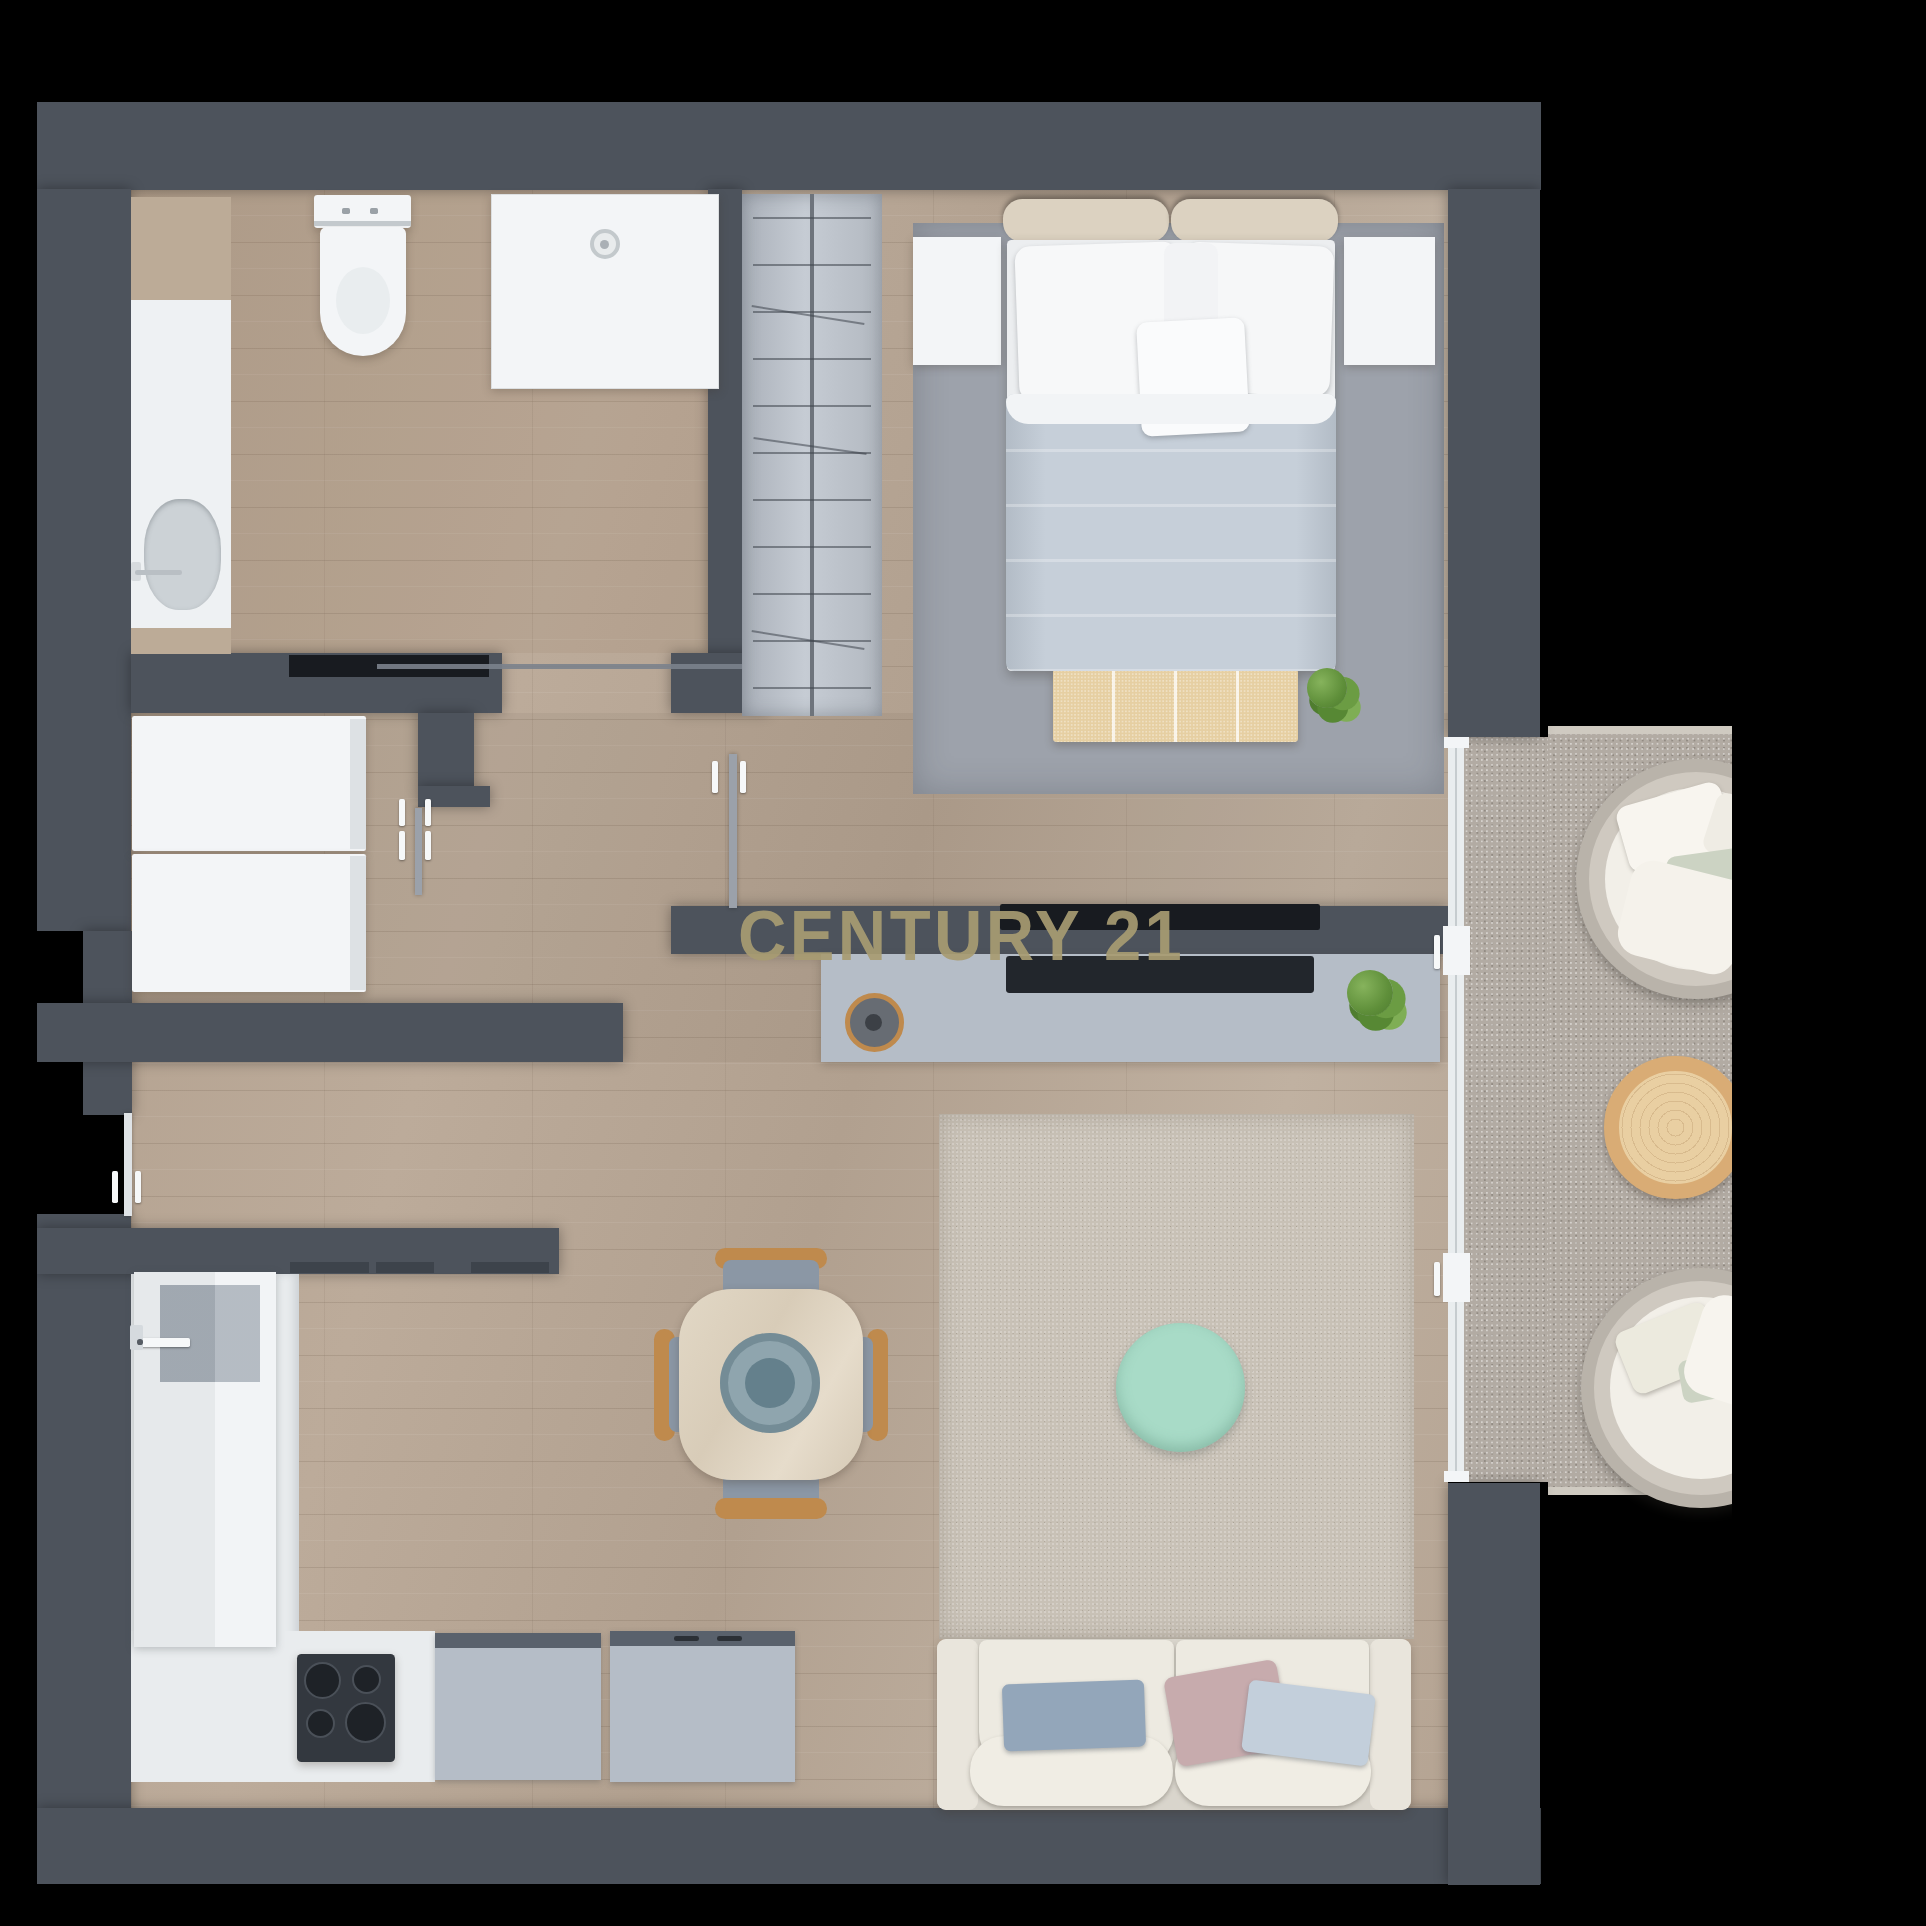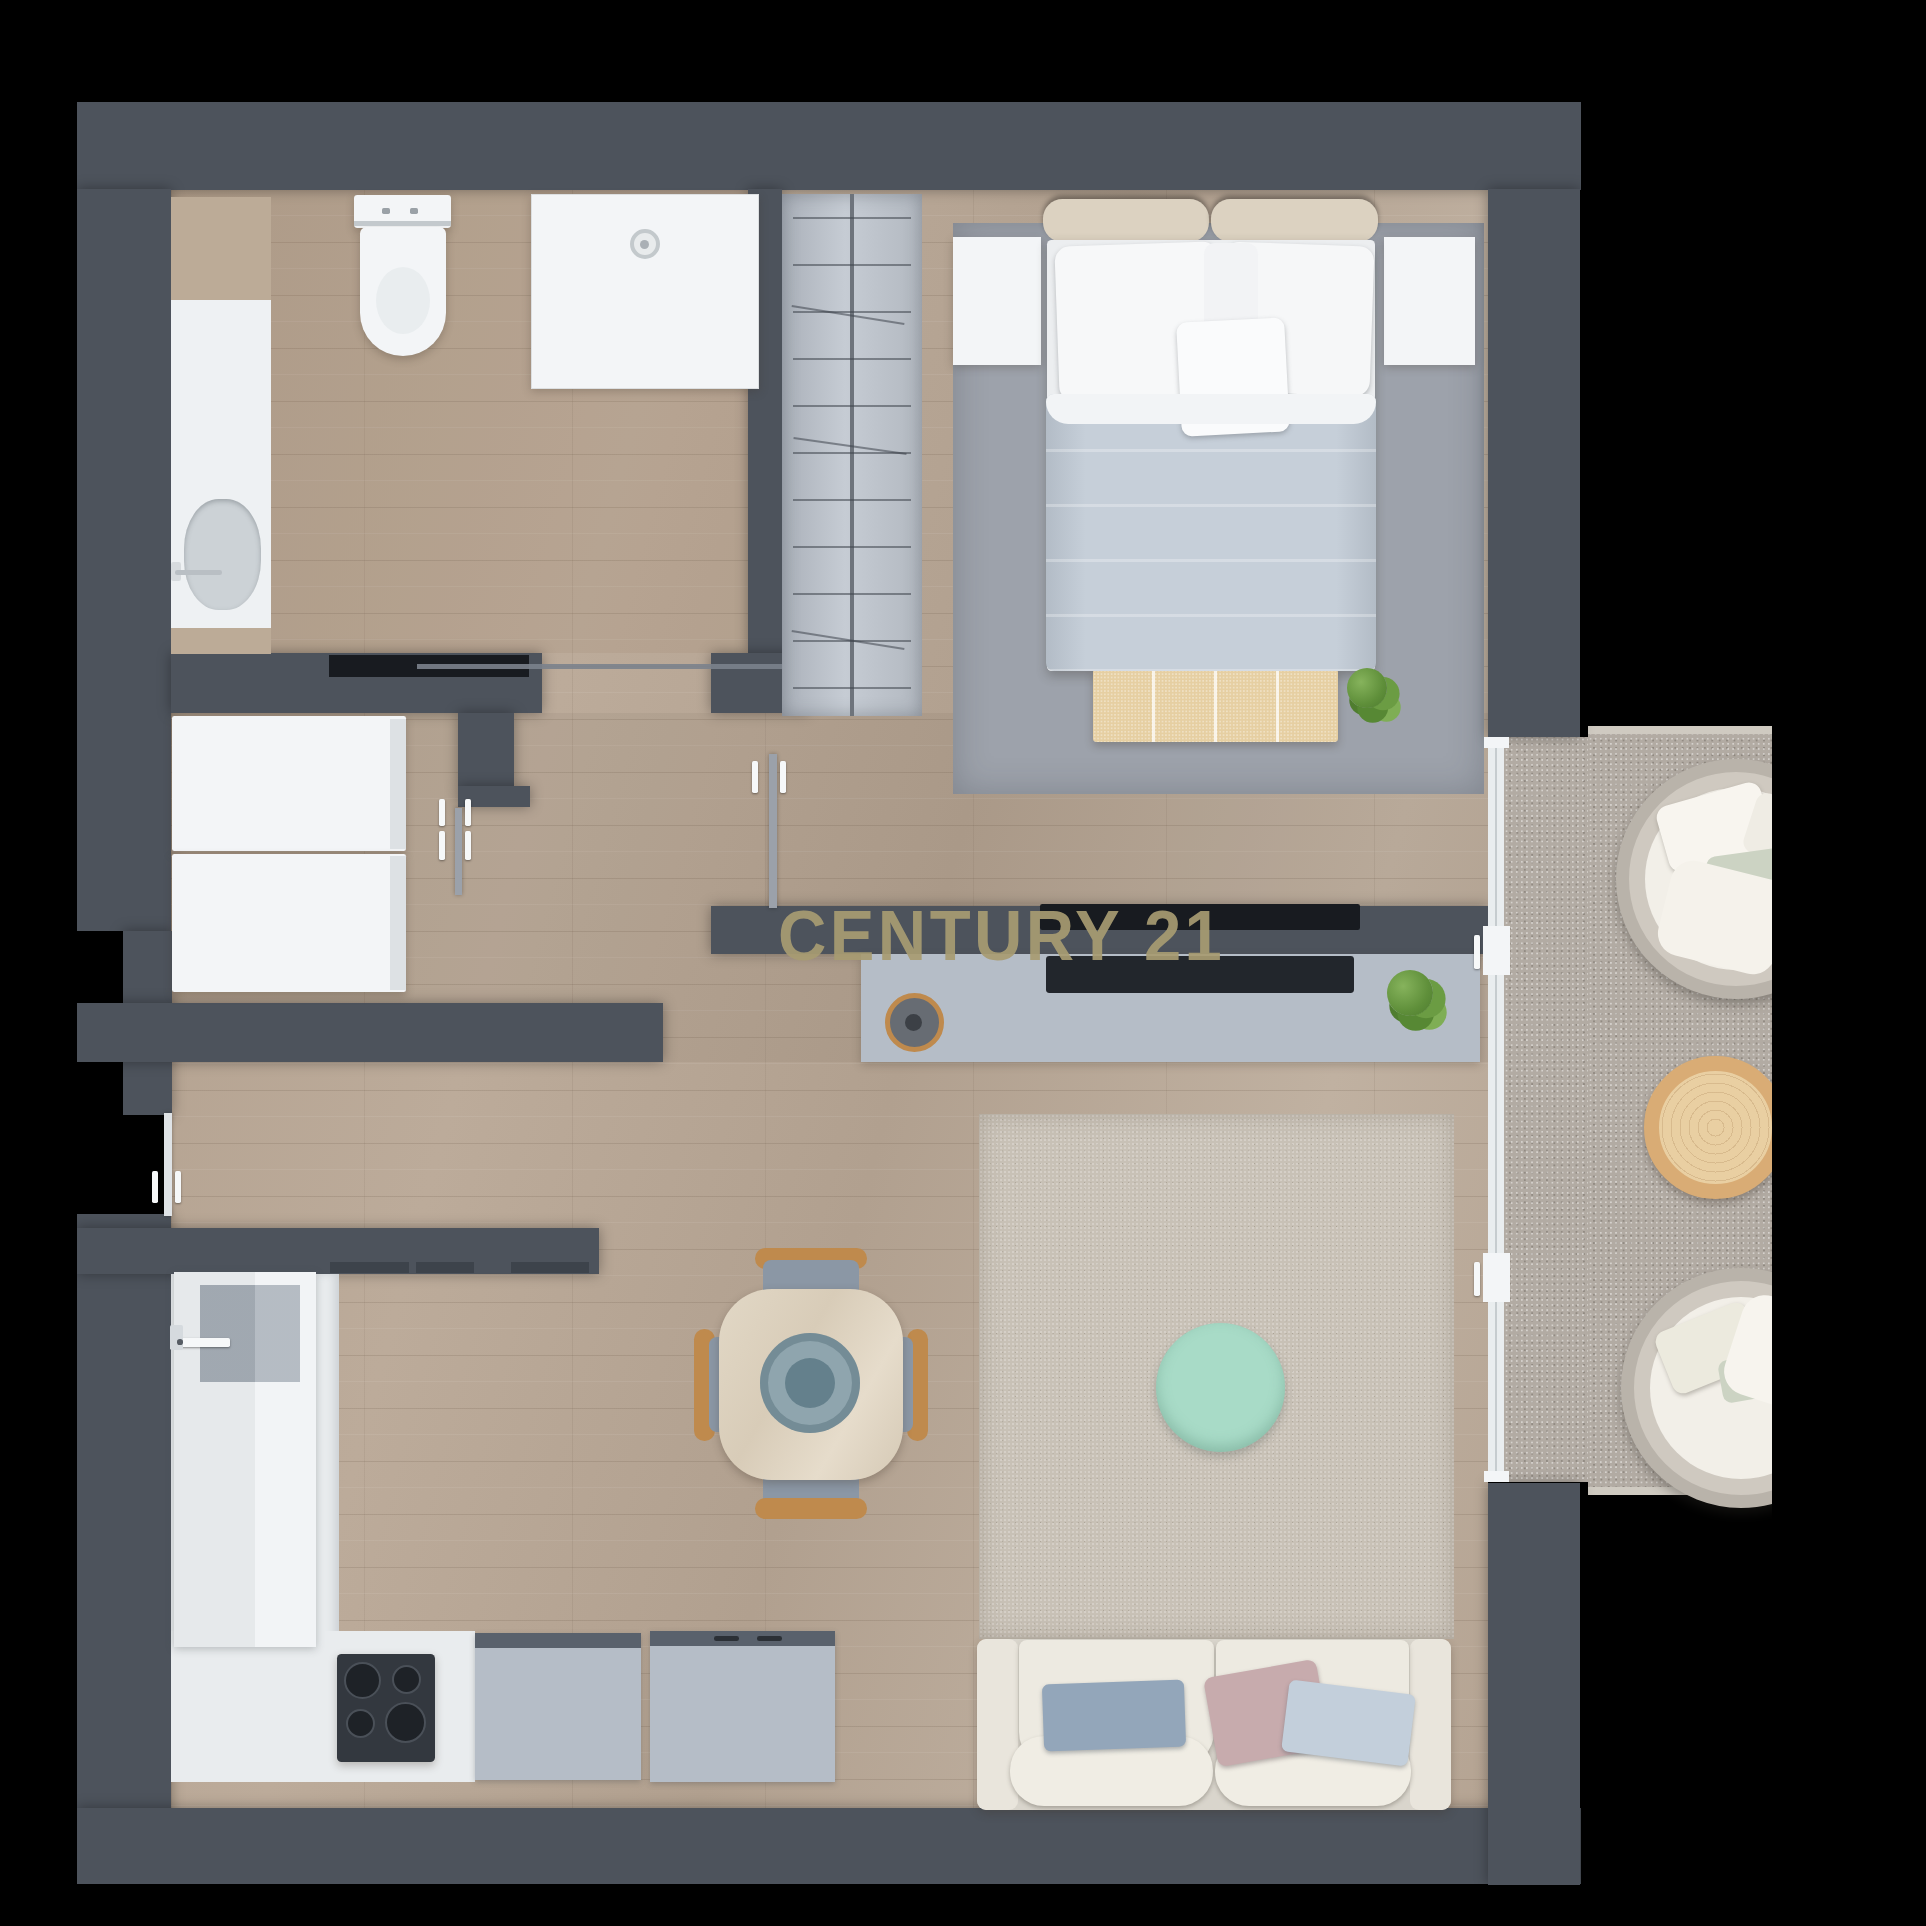--- a/index.html
+++ b/index.html
@@ -1,17 +1,17 @@
 <!DOCTYPE html>
 <html style="--background: #000000; --wall: #4d535c; --floor: #b7a695; --balcony: #b2aba3; --rug-bedroom: #9da2ab; --rug-living: #c8c1b6; --mint: #a8dbc7; --wood: #bf8a4d; --table-wood: #ddd2bf; --cream: #e9e5dc; --duvet: #c6cfd9; --console: #b5bdc7; --fixture-white: #f3f5f7; --tv-black: #181b20; --plant: #6f9c49; --pillow-blue: #93a6ba; --pillow-pink: #c7abad; --pillow-lightblue: #c3cfdb; --seat-blue: #8b97a5; --plate-blue: #8fa5ae; --watermark: #a89c72;font-size:9px"><head>
 <meta charset="utf-8">
 <style>
   html,body{margin:0;padding:0;background:#000;}
   .stage{position:relative;width:1732px;height:1926px;background:var(--background,#000);overflow:hidden;
-         font-family:"Liberation Sans", sans-serif;margin-left:40px;}
+         font-family:"Liberation Sans", sans-serif;}
   .abs{position:absolute;}
 
   
   .floor{
     background-color:var(--floor,#b7a695);
     background-image:
       repeating-linear-gradient(to bottom, rgba(110,92,75,0.20) 0 1.1px, transparent 1.1px 53px),
       repeating-linear-gradient(to bottom, transparent 0 26px, rgba(255,255,255,0.07) 26px 27px, transparent 27px 53px),
       repeating-linear-gradient(to right, rgba(96,78,62,0.10) 0 1.1px, transparent 1.1px 193px, rgba(96,78,62,0.09) 193px 194px, transparent 194px 401px),
       linear-gradient(105deg,#b2a08e 0%,#bcab9a 30%,#b1a08f 55%,#c0b1a1 80%,#b5a493 100%);

